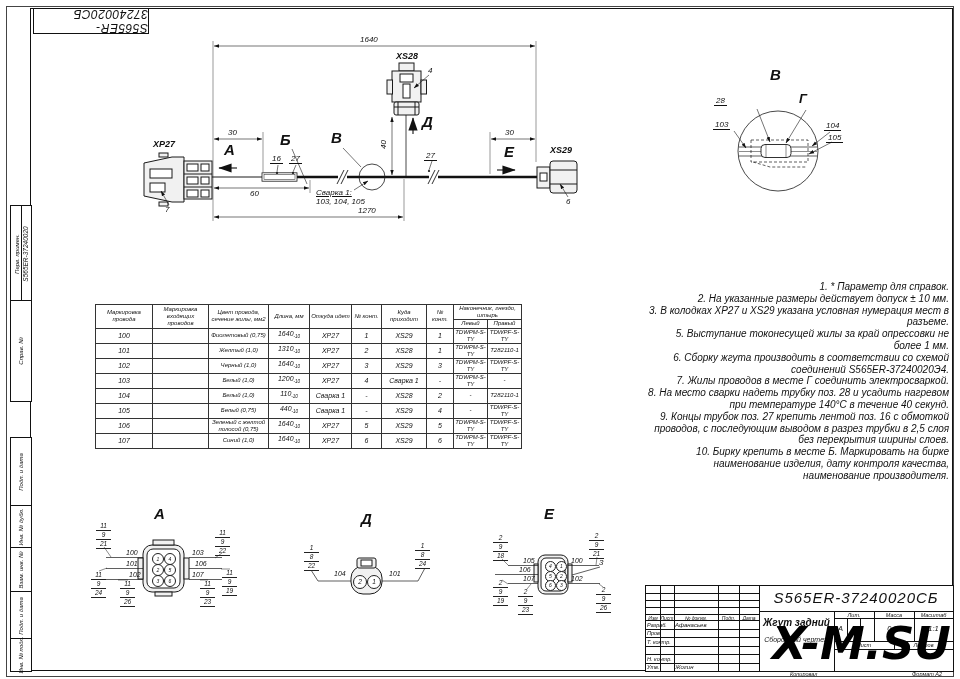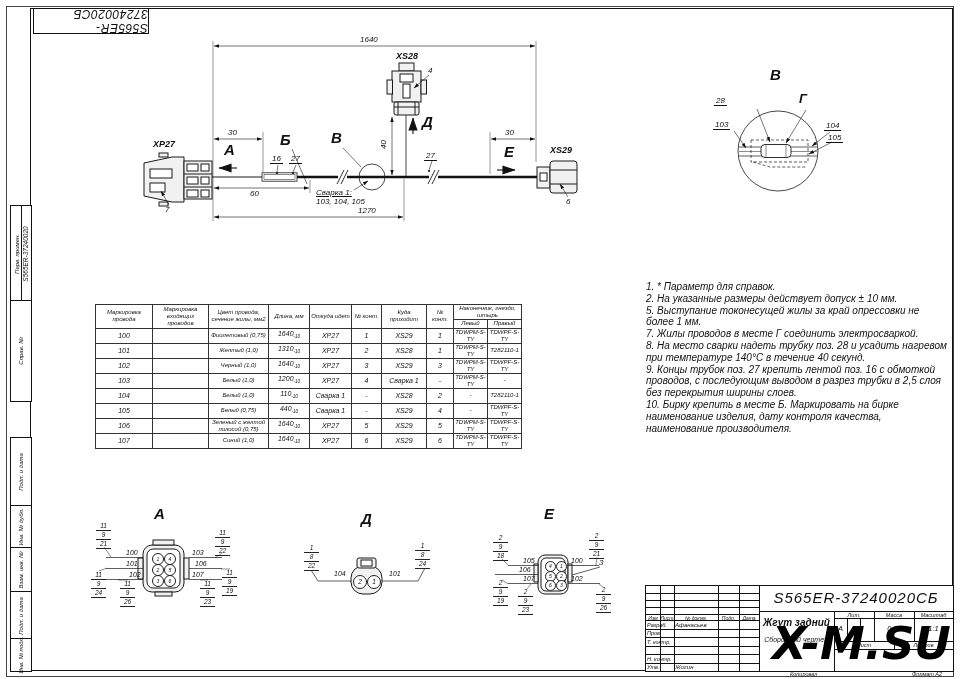--- a/index.html
+++ b/index.html
@@ -28,21 +28,21 @@
   
   .wt{position:absolute;left:95px;top:304px;z-index:3;border-collapse:collapse;table-layout:fixed;
       font-style:italic;background:#fff;}
   .wt th,.wt td{border:0.9px solid #333;text-align:center;vertical-align:middle;padding:0 1px;overflow:hidden;}
   .wt th{font-size:6px;font-weight:normal;line-height:1.2;}
   .wt td{font-size:7px;height:14px;line-height:1.1;}
   .wt td.cl,.wt td.tip{font-size:6px;}
   .wt sub{font-size:4.5px;}
   
   .notes{position:absolute;left:646px;top:281px;width:303px;z-index:3;font-size:10px;
-         line-height:1.18;font-style:italic;}
+         line-height:1.18;font-style:italic;text-align:right;}
   
   .tb{position:absolute;left:645px;top:585px;width:307px;height:85px;border:1.4px solid #111;
       z-index:3;font-style:italic;background:#fff;}
   .tb .vl{position:absolute;border-left:0.8px solid #111;width:0;}
   .tb .hl{position:absolute;border-top:0.8px solid #111;height:0;}
   .tb .tx{position:absolute;text-align:center;white-space:nowrap;overflow:hidden;}
   .wm{position:absolute;left:772px;top:621px;z-index:9;font-size:45px;font-weight:800;
       font-style:italic;line-height:1;color:#000;font-family:"DejaVu Sans",sans-serif;}
   
   .sb{position:absolute;left:10px;width:20px;border:0.9px solid #111;background:#fff;z-index:3;}
@@ -441,21 +441,23 @@
           <td class="tip">TDWPM-S-TY</td>
           <td class="tip">TDWPF-S-TY</td>
         </tr>
       </tbody>
   </table>
 
   <div class="notes">
 
   <div class="note">1.   * Параметр для справок.</div>
       <div class="note">2.   На указанные размеры действует допуск ± 10 мм.</div>
+      <div class="note">3.   В колодках ХР27 и XS29 указана условная нумерация мест в разъеме.</div>
       <div class="note">5.   Выступание токонесущей жилы за край опрессовки не более 1 мм.</div>
+      <div class="note">6.   Сборку жгута производить в соответствии со схемой соединений S565ER-37240020Э4.</div>
       <div class="note">7.   Жилы проводов в месте Г соединить электросваркой.</div>
       <div class="note">8.   На место сварки надеть трубку поз. 28 и усадить нагревом при температуре 140°С в течение 40 секунд.</div>
       <div class="note">9.   Концы трубок поз. 27 крепить лентой поз. 16 с обмоткой проводов, с последующим выводом в разрез трубки в 2,5 слоя без перекрытия ширины слоев.</div>
       <div class="note">10. Бирку крепить в месте Б. Маркировать на бирке наименование изделия, дату контроля качества, наименование производителя.</div>
     </div>
 
   <div class="lb s15" style="left:154px;top:505px;">А</div>
   <div class="lb s7" style="left:126px;top:549px;">100</div>
   <div class="lb s7" style="left:126px;top:560px;">101</div>
   <div class="lb s7" style="left:129px;top:571px;">102</div>

